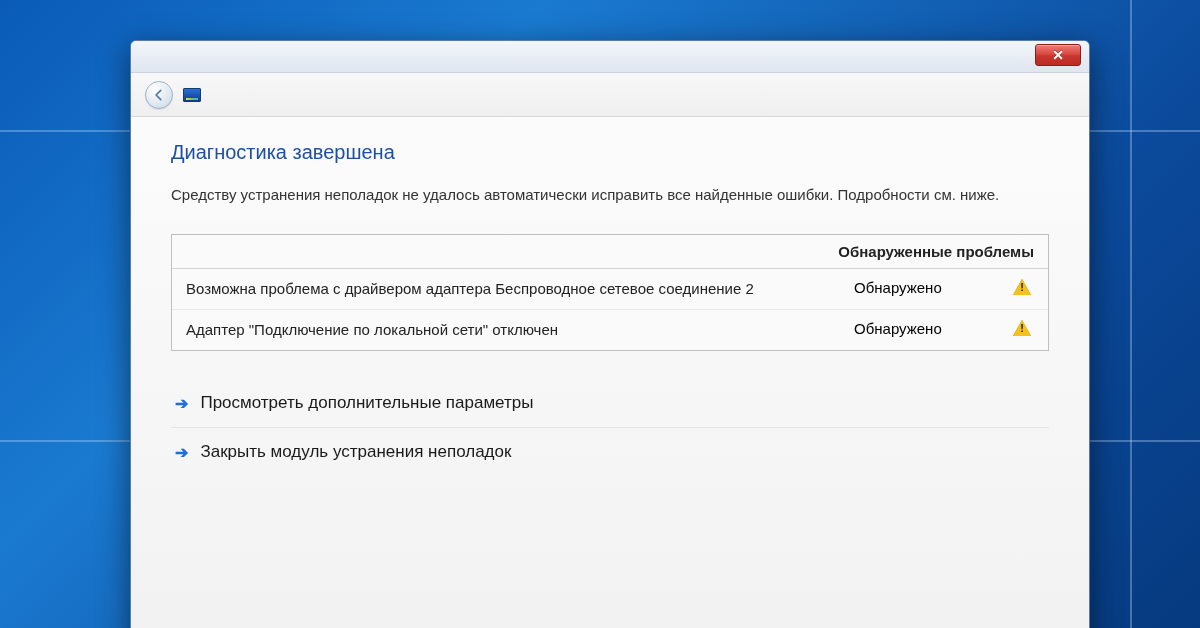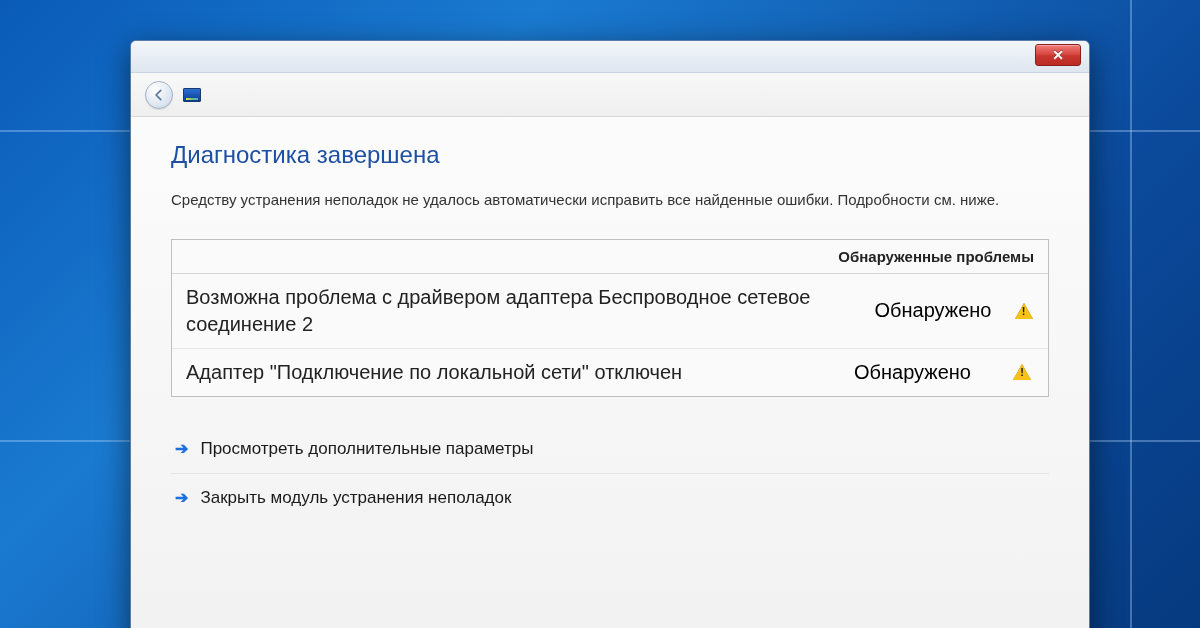--- a/index.html
+++ b/index.html
@@ -87,21 +87,21 @@
   .header-title {
     color: #4a5a6a;
     font-size: 15px;
   }
 
   .content {
     padding: 24px 40px 10px 40px;
   }
   .main-heading {
     color: #1d4fa3;
-    font-size: 24px;
+    font-size: 20px;
     font-weight: 400;
     margin-bottom: 20px;
   }
   .description {
     color: #333;
     font-size: 15px;
     line-height: 1.45;
     margin-bottom: 28px;
   }
 
@@ -112,23 +112,23 @@
   .problems-header {
     font-weight: 600;
     padding: 8px 14px;
     border-bottom: 1px solid #d4d4d4;
     font-size: 15px;
     color: #222;
     text-align: right;
   }
   .problem-row {
     display: flex;
-    align-items: center;
+    align-items: flex-start;
     padding: 10px 14px;
-    font-size: 20px;
+    font-size: 15px;
     color: #222;
     gap: 16px;
   }
   .problem-row + .problem-row { border-top: 1px solid #e8e8e8; }
   .problem-desc { flex: 1 1 auto; line-height: 1.35; padding-right: 10px; }
   .problem-status { width: 140px; color: #000000; }
   .problem-icon { width: 24px; display:flex; justify-content:center; }
 
   .warn-tri {
     width: 0; height: 0;

